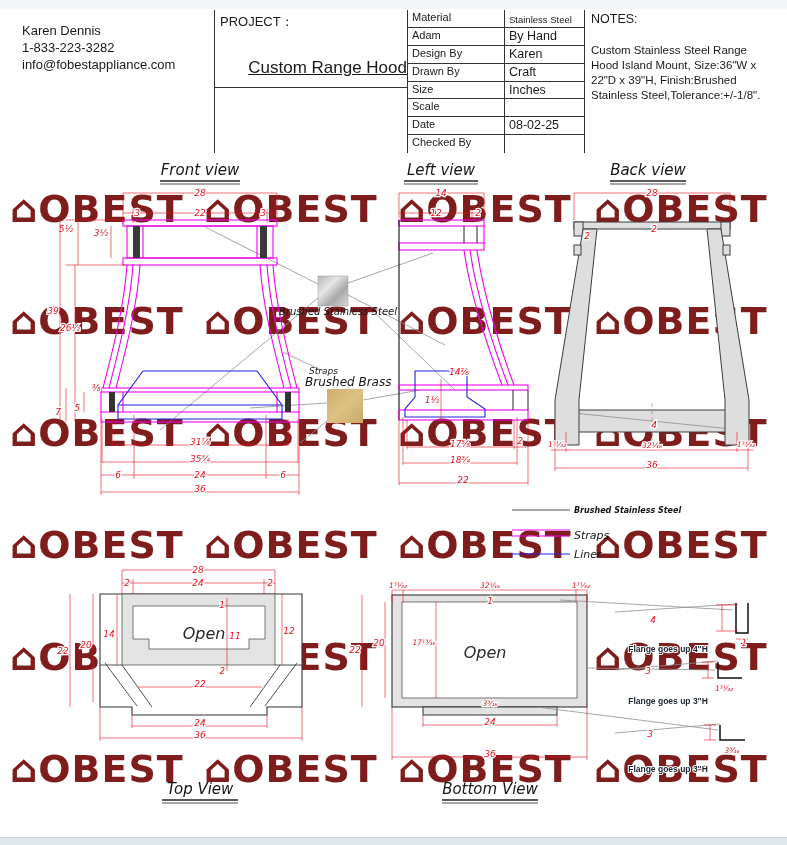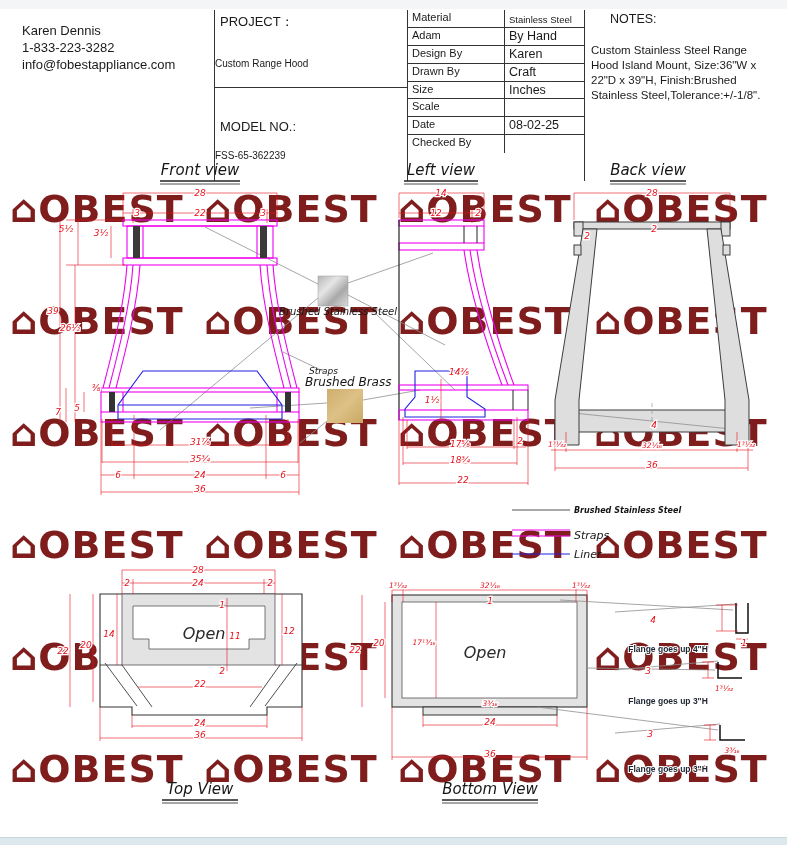--- a/index.html
+++ b/index.html
@@ -12,30 +12,30 @@
   
   .title-block{position:absolute;left:8px;top:10px;width:771px;height:143px;box-sizing:border-box;
                display:grid;grid-template-columns:207px 193px 177px 194px;background:#fff;z-index:5;}
   .tb-cell{border-right:1px solid #333;box-sizing:border-box;position:relative;}
   .tb-company{padding:12px 6px 0 14px;font-size:13px;line-height:17px;}
   .tb-company .co-name{margin-bottom:26px;}
   .tb-projmodel{display:flex;flex-direction:column;gap:28px;}
   .tb-proj{height:78px;border-bottom:1px solid #333;position:relative;box-sizing:border-box;}
   .tb-model{height:65px;position:relative;box-sizing:border-box;}
   .tb-label{position:absolute;left:5px;top:3px;font-size:13px;}
-  .tb-center-val{position:absolute;left:0;right:0;text-align:left;font-size:10px;}
+  .tb-center-val{position:absolute;left:0;right:0;text-align:right;font-size:17px;text-decoration:underline;}
   .tb-fields{display:grid;grid-template-columns:97px 80px;grid-auto-rows:17.875px;}
   .tb-frow-label{border-bottom:1px solid #333;border-right:1px solid #333;box-sizing:border-box;
                  font-size:11px;padding:1px 4px 0 4px;overflow:hidden;white-space:nowrap;}
   .tb-frow-value{border-bottom:1px solid #333;box-sizing:border-box;font-size:12.5px;padding:1px 7px 0 4px;
                  overflow:hidden;white-space:nowrap;}
   .tb-frow-label.last,.tb-frow-value.last{border-bottom:none;}
   .val-small{font-size:9.5px;padding-top:4px;}
   .tb-notes{padding:2px 6px 0 6px;border-right:none;}
-  .tb-notes .notes-label{font-size:12.5px;margin-left:19px;}
+  .tb-notes .notes-label{font-size:12.5px;}
   .tb-notes .notes-text{font-size:11.5px;line-height:15px;width:183px;margin-top:17px;}
 
   
   .drawing-area{position:absolute;left:8px;top:153px;width:771px;height:679px;background:#fff;overflow:hidden;}
   .watermarks{position:absolute;left:0;top:0;width:100%;height:100%;z-index:0;}
   .wm{position:absolute;font-size:38px;font-weight:700;letter-spacing:1px;color:#7f1d1d;
       font-family:"DejaVu Sans",sans-serif;white-space:nowrap;user-select:none;}
   svg.draw{position:absolute;left:0;top:0;z-index:1;}
 
   
@@ -70,24 +70,20 @@
   <div class="title-block">
     <div class="tb-cell tb-company">
       <div>Karen Dennis</div>
       <div>1-833-223-3282</div>
       <div>info@fobestappliance.com</div>
     </div>
     <div class="tb-cell tb-projmodel">
       <div class="tb-proj">
         <span class="tb-label">PROJECT：</span>
         <div class="tb-center-val" style="top:48px;">Custom Range Hood</div>
-      </div>
-      <div class="tb-model">
-        <span class="tb-label">MODEL NO.:</span>
-        <div class="tb-center-val" style="top:34px;">FSS-65-362239</div>
       </div>
     </div>
     <div class="tb-cell tb-fields">
       <div class="tb-frow-label">Material</div>
       <div class="tb-frow-value val-small">Stainless Steel</div>
       <div class="tb-frow-label">Adam</div>
       <div class="tb-frow-value">By Hand</div>
       <div class="tb-frow-label">Design By</div>
       <div class="tb-frow-value">Karen</div>
       <div class="tb-frow-label">Drawn By</div>

